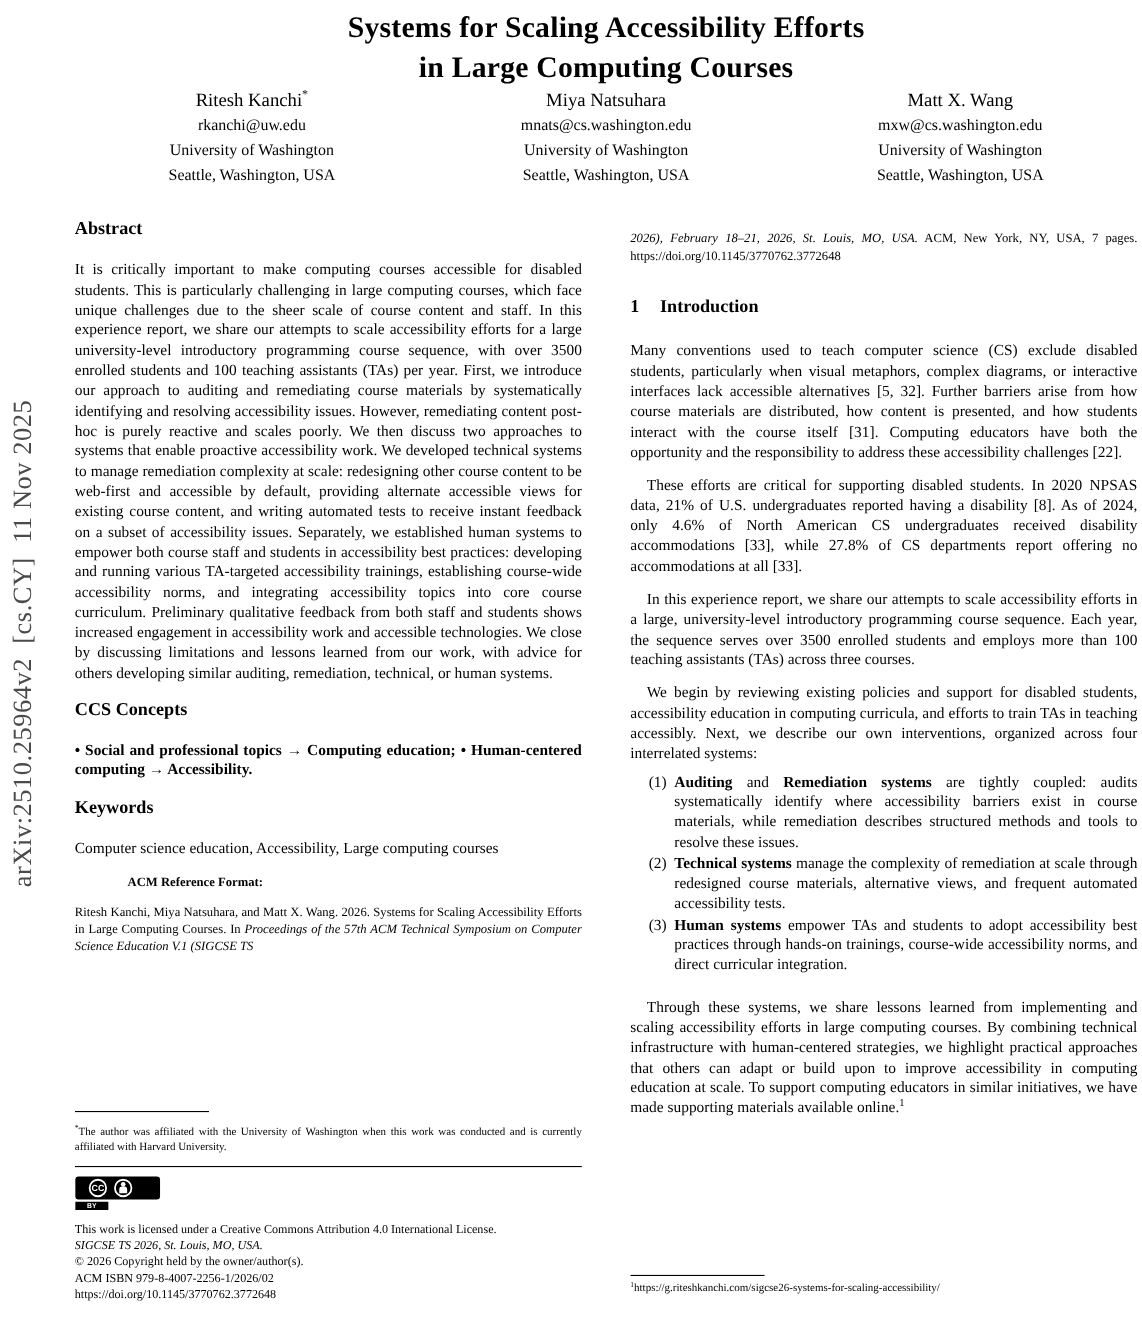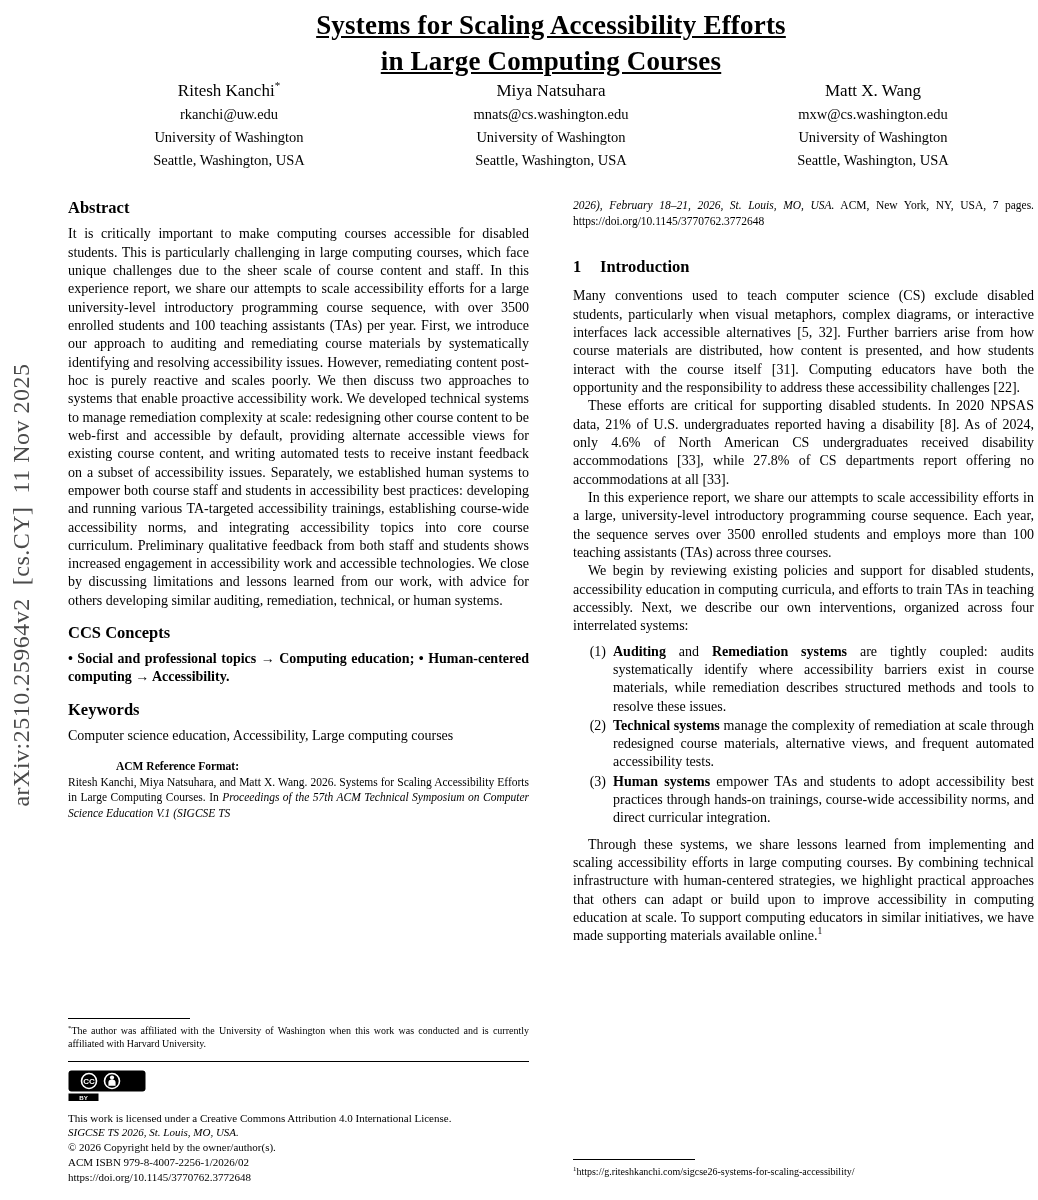--- a/index.html
+++ b/index.html
@@ -31,21 +31,20 @@
     color: #4a4a4a;
   }
 
   
   .paper-title {
     text-align: center;
     font-size: 27px;
     font-weight: bold;
     line-height: 1.32;
     letter-spacing: 0.2px;
-    text-decoration: underline;
   }
   .authors {
     display: flex;
   }
   .author { flex: 1; text-align: center; }
   .author-name { font-size: 17px; line-height: 24px; }
   .author-name sup { font-size: 11px; }
   .author-detail { font-size: 14.5px; line-height: 23px; }
 
   
@@ -69,21 +68,21 @@
     margin: 13px 0 7px 0;
   }
   .sec-heading.first { margin-top: 0; }
   .num-heading { margin: 24px 0 10px 0; }
   .sec-num { display: inline-block; width: 27px; }
 
   .body {
     font-size: 14px;
     line-height: 1.31;
   }
-  .jtext { text-align: justify; hyphens: auto; }
+  .jtext { text-align: justify; hyphens: auto; margin-top: 12px; }
   .indent { text-indent: 15px; }
   .ccs-text { font-weight: bold; }
 
   .acm-ref-heading {
     font-size: 11.5px;
     font-weight: bold;
     margin-top: 14px;
     line-height: 1.35;
     margin-left: 48px;
   }

